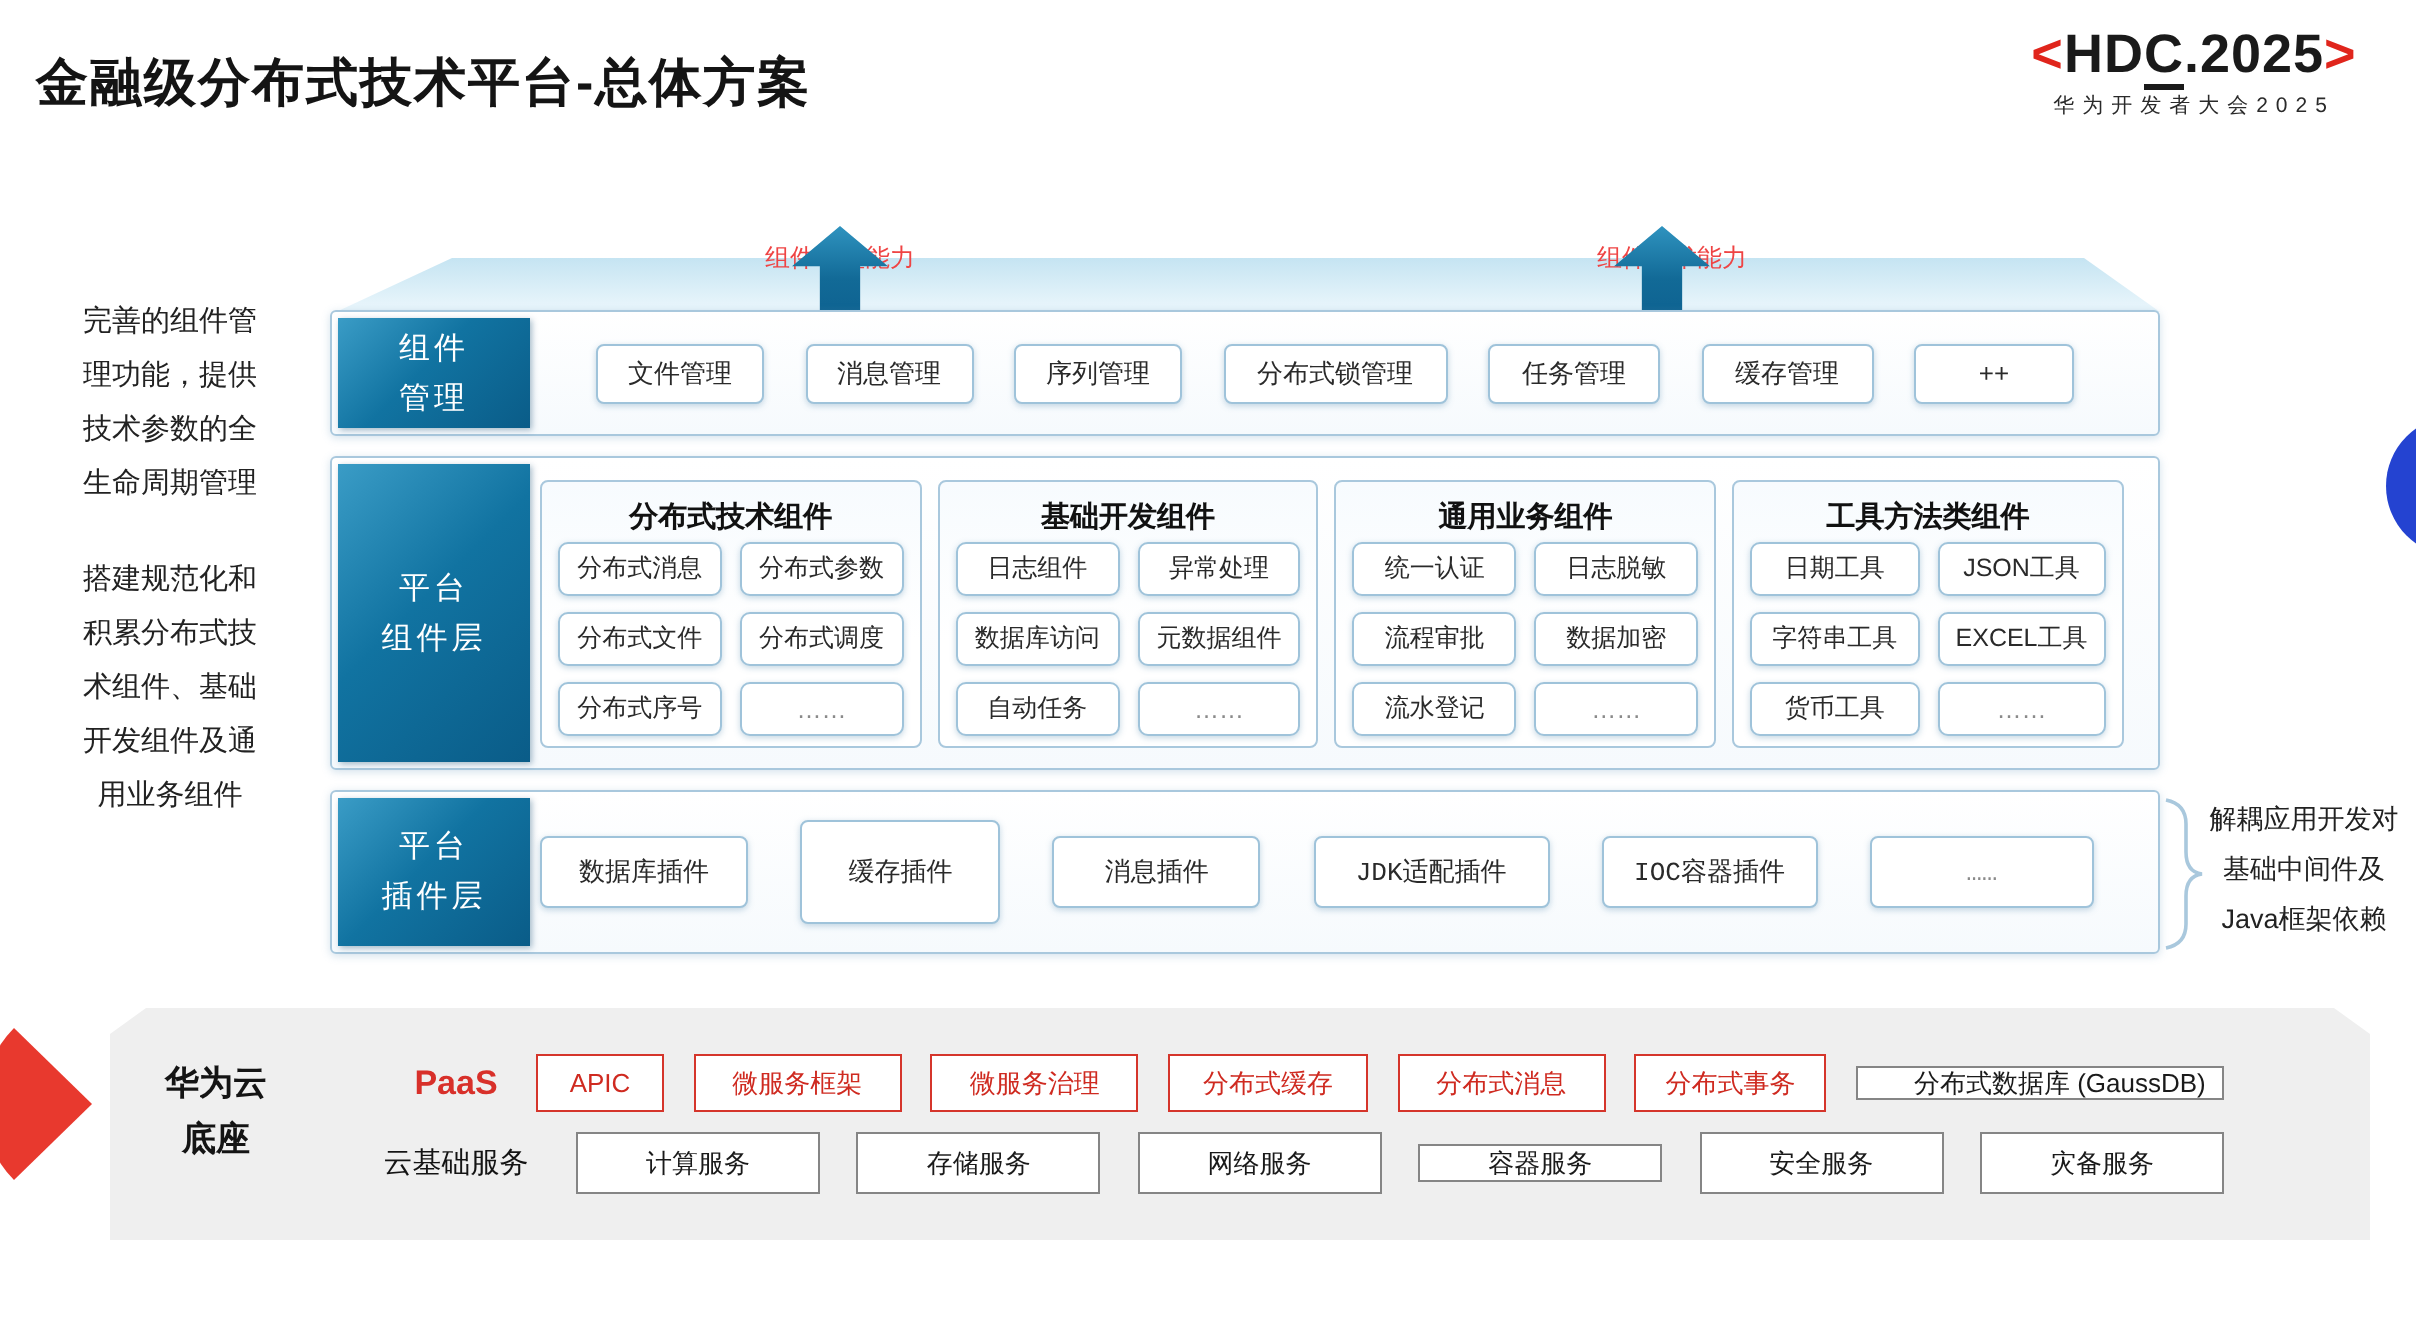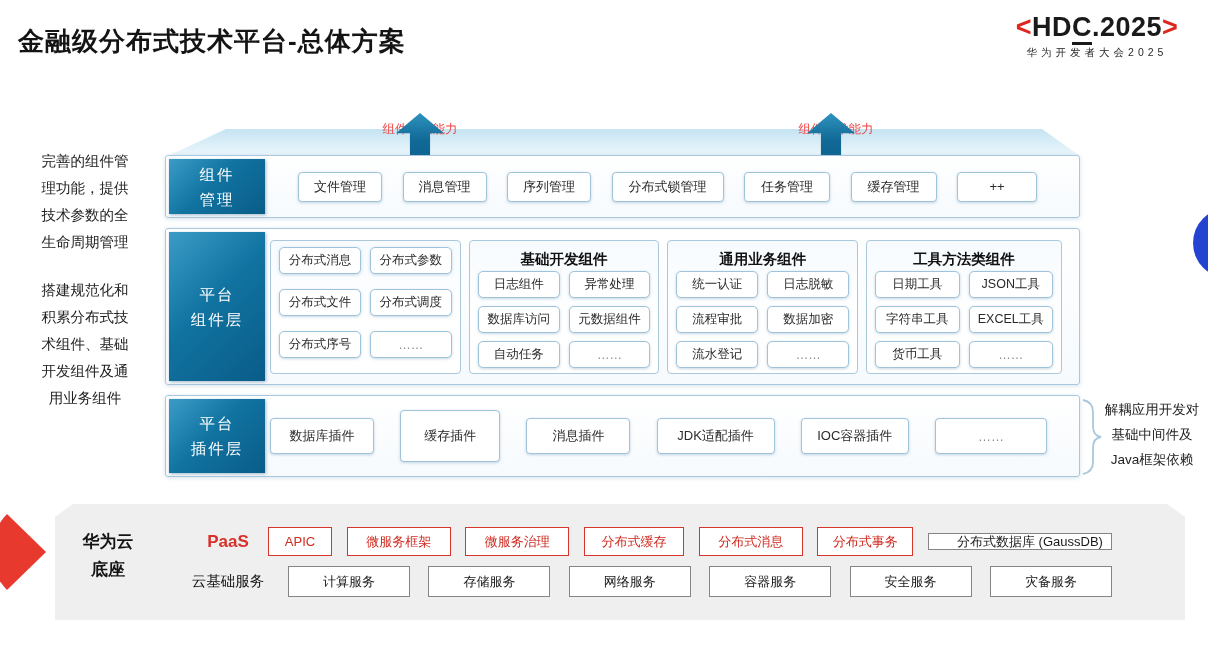--- a/index.html
+++ b/index.html
@@ -133,20 +133,21 @@
     <div class="chip" style="width:80px;height:30px;">++</div>
   </div>
 </div>
 
 <div class="abs layer" style="top:228px; height:157px;">
   <div class="layer-label pre">平台
 组件层</div>
   <div class="row-items" style="left:104px; right:17px; top:11px; bottom:10px; gap:8px; align-items:stretch;">
 
     <div class="col" style="flex:1;">
+      <div class="col-title">分布式技术组件</div>
       <div class="col-grid">
         <div class="chip">分布式消息</div>
         <div class="chip">分布式参数</div>
         <div class="chip">分布式文件</div>
         <div class="chip">分布式调度</div>
         <div class="chip">分布式序号</div>
         <div class="chip dots">……</div>
       </div>
     </div>
 
@@ -185,21 +186,21 @@
         <div class="chip dots">……</div>
       </div>
     </div>
 
   </div>
 </div>
 
 <div class="abs layer" style="top:395px; height:82px;">
   <div class="layer-label pre">平台
 插件层</div>
-  <div class="row-items" style="left:104px; right:32px; top:0; bottom:0;">
+  <div class="row-items" style="left:104px; right:32px; top:0; bottom:0;font-family:Liberation Mono, monospace;">
     <div class="chip" style="width:104px;height:36px;">数据库插件</div>
     <div class="chip" style="width:100px;height:52px;">缓存插件</div>
     <div class="chip" style="width:104px;height:36px;">消息插件</div>
     <div class="chip" style="width:118px;height:36px;">JDK适配插件</div>
     <div class="chip" style="width:108px;height:36px;">IOC容器插件</div>
     <div class="chip dots" style="width:112px;height:36px;">……</div>
   </div>
 </div>
 
 <svg class="abs brace" width="22" height="76" viewBox="0 0 22 76">
@@ -227,18 +228,18 @@
   <div class="chip-red" style="width:100px;">分布式缓存</div>
   <div class="chip-red" style="width:104px;">分布式消息</div>
   <div class="chip-red" style="width:96px;">分布式事务</div>
   <div class="chip-gray" style="width:184px;height:17px;padding-left:20px;">分布式数据库 (GaussDB)</div>
 </div>
 
 <div class="row-items" style="left:288px; right:96px; top:566px; height:31px;">
   <div class="chip-gray" style="width:122px;height:31px;">计算服务</div>
   <div class="chip-gray" style="width:122px;height:31px;">存储服务</div>
   <div class="chip-gray" style="width:122px;height:31px;">网络服务</div>
-  <div class="chip-gray" style="width:122px;height:31px;font-family:Liberation Mono, monospace;">容器服务</div>
+  <div class="chip-gray" style="width:122px;height:19px;font-family:Liberation Mono, monospace;">容器服务</div>
   <div class="chip-gray" style="width:122px;height:31px;">安全服务</div>
   <div class="chip-gray" style="width:122px;height:31px;">灾备服务</div>
 </div>
 
 <div class="abs blue-circle"></div>
 
 </body></html>

